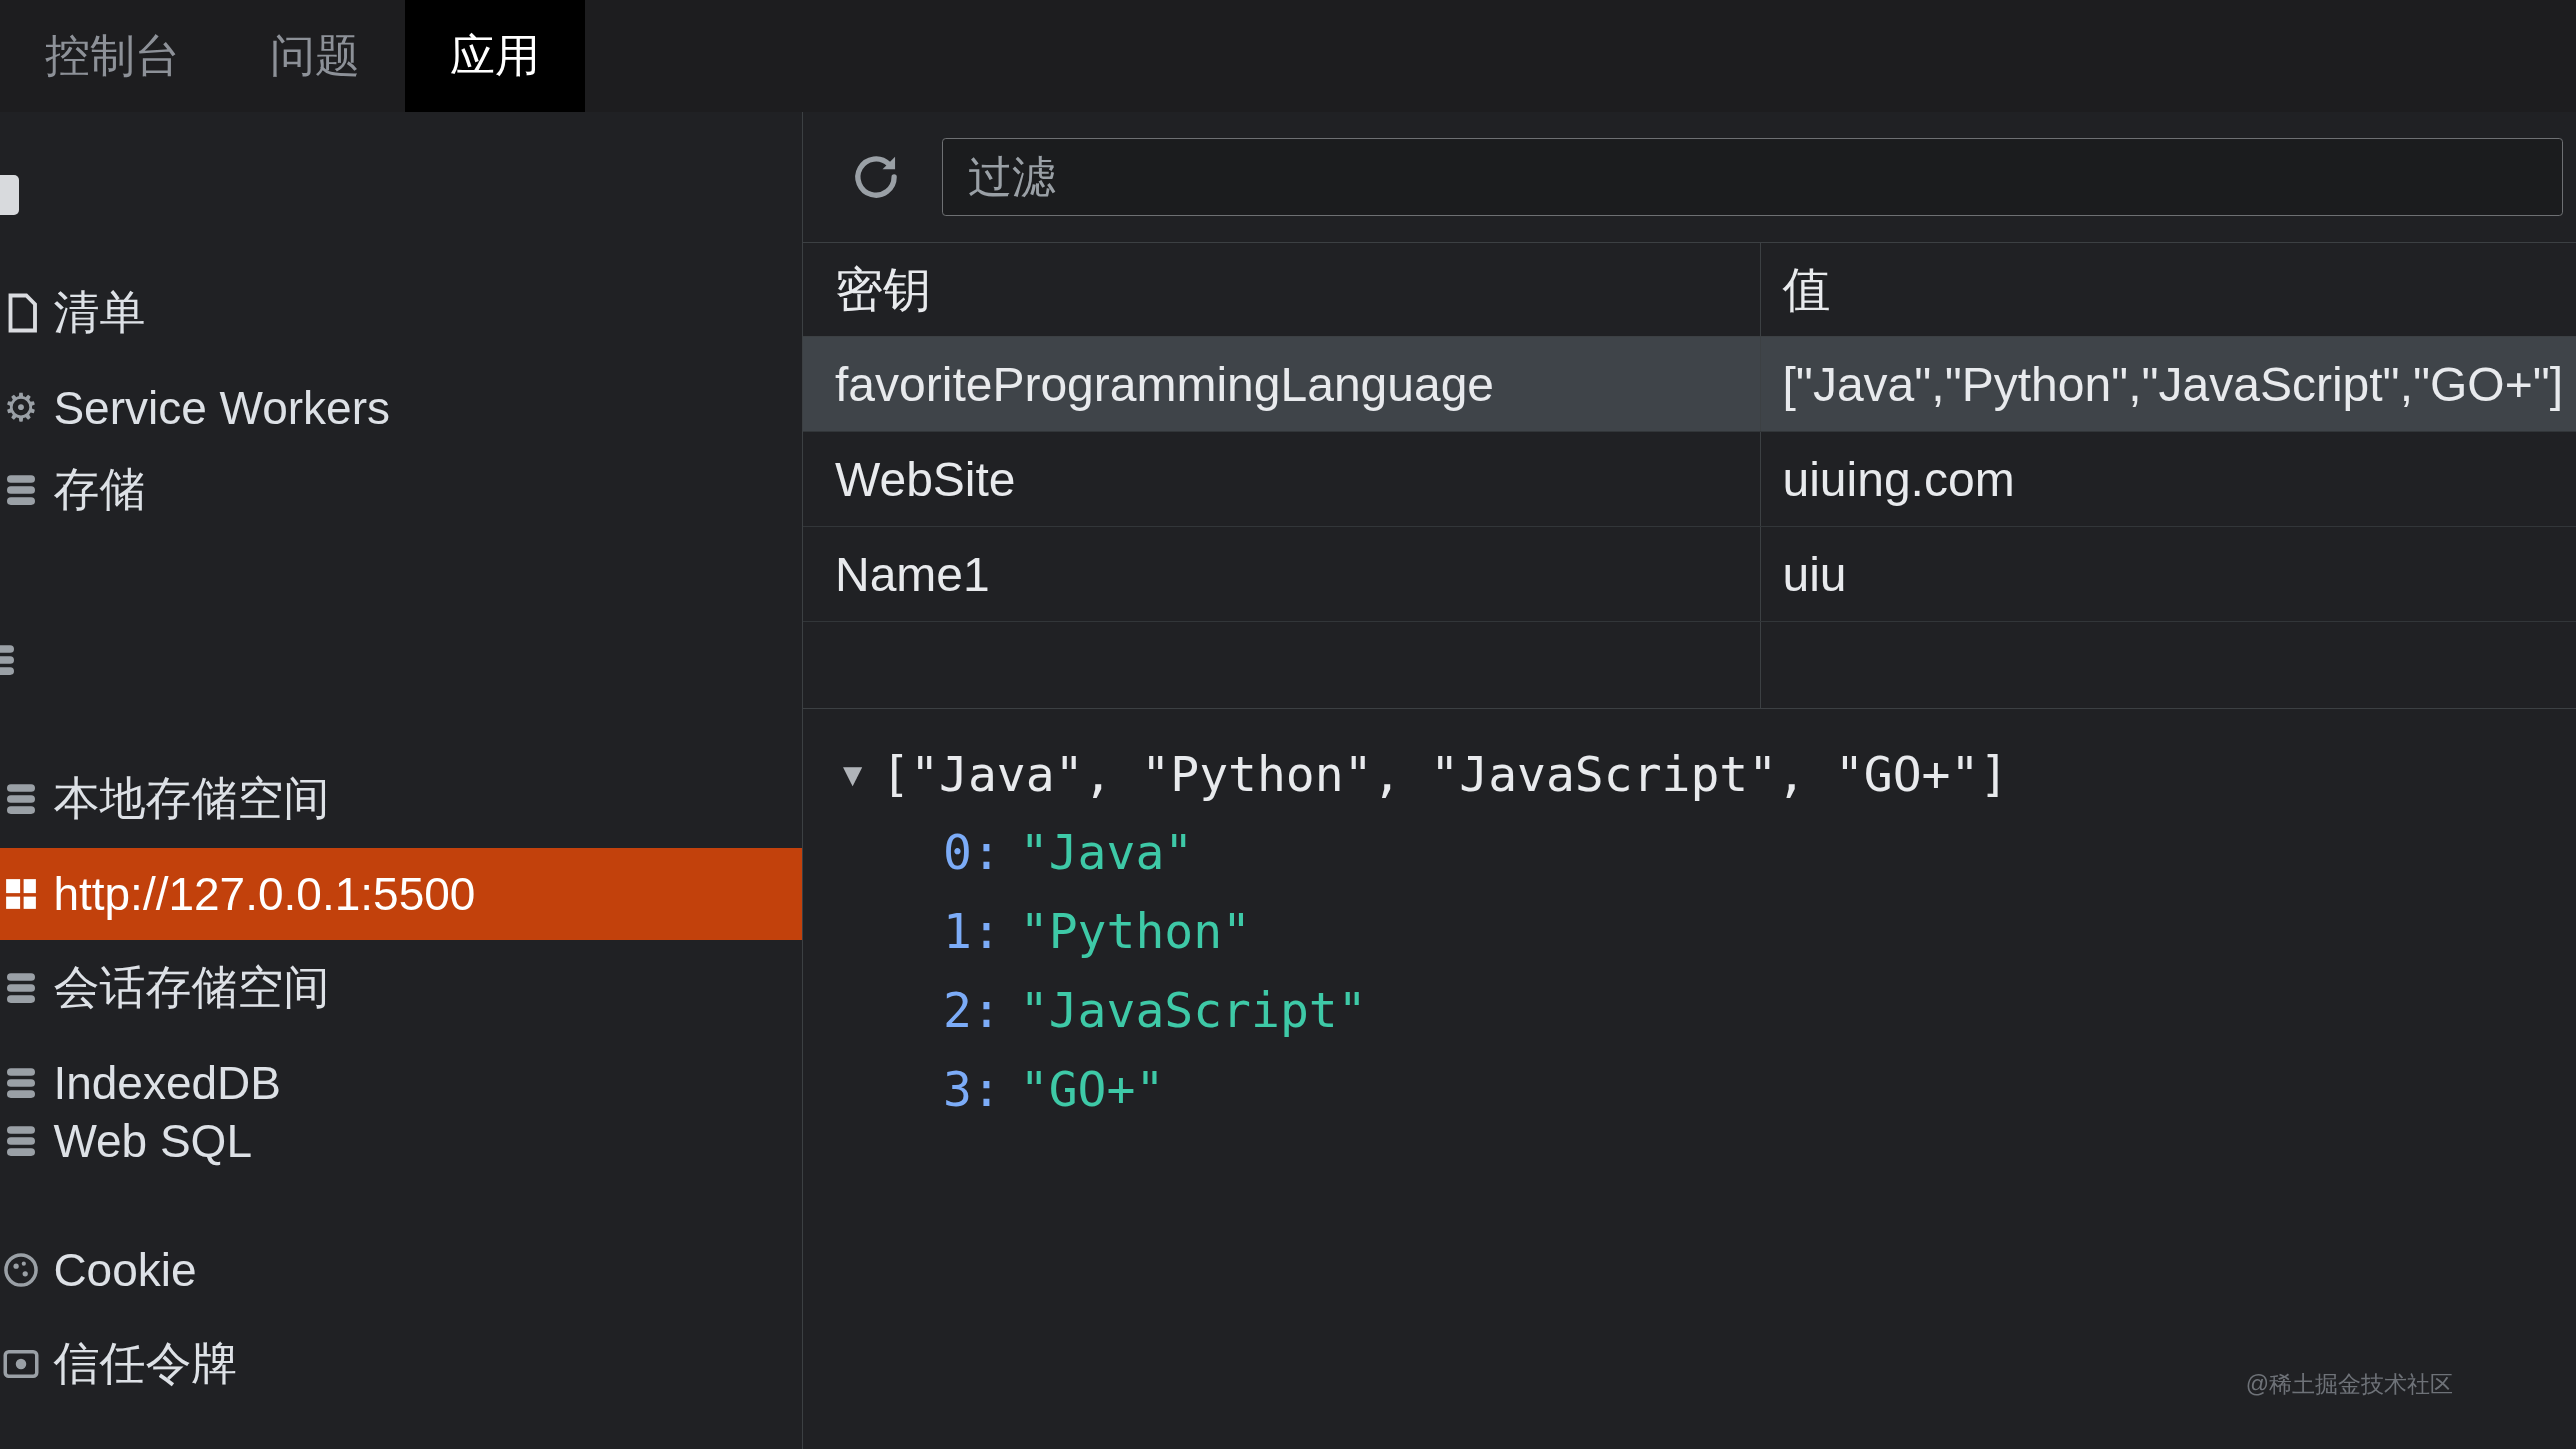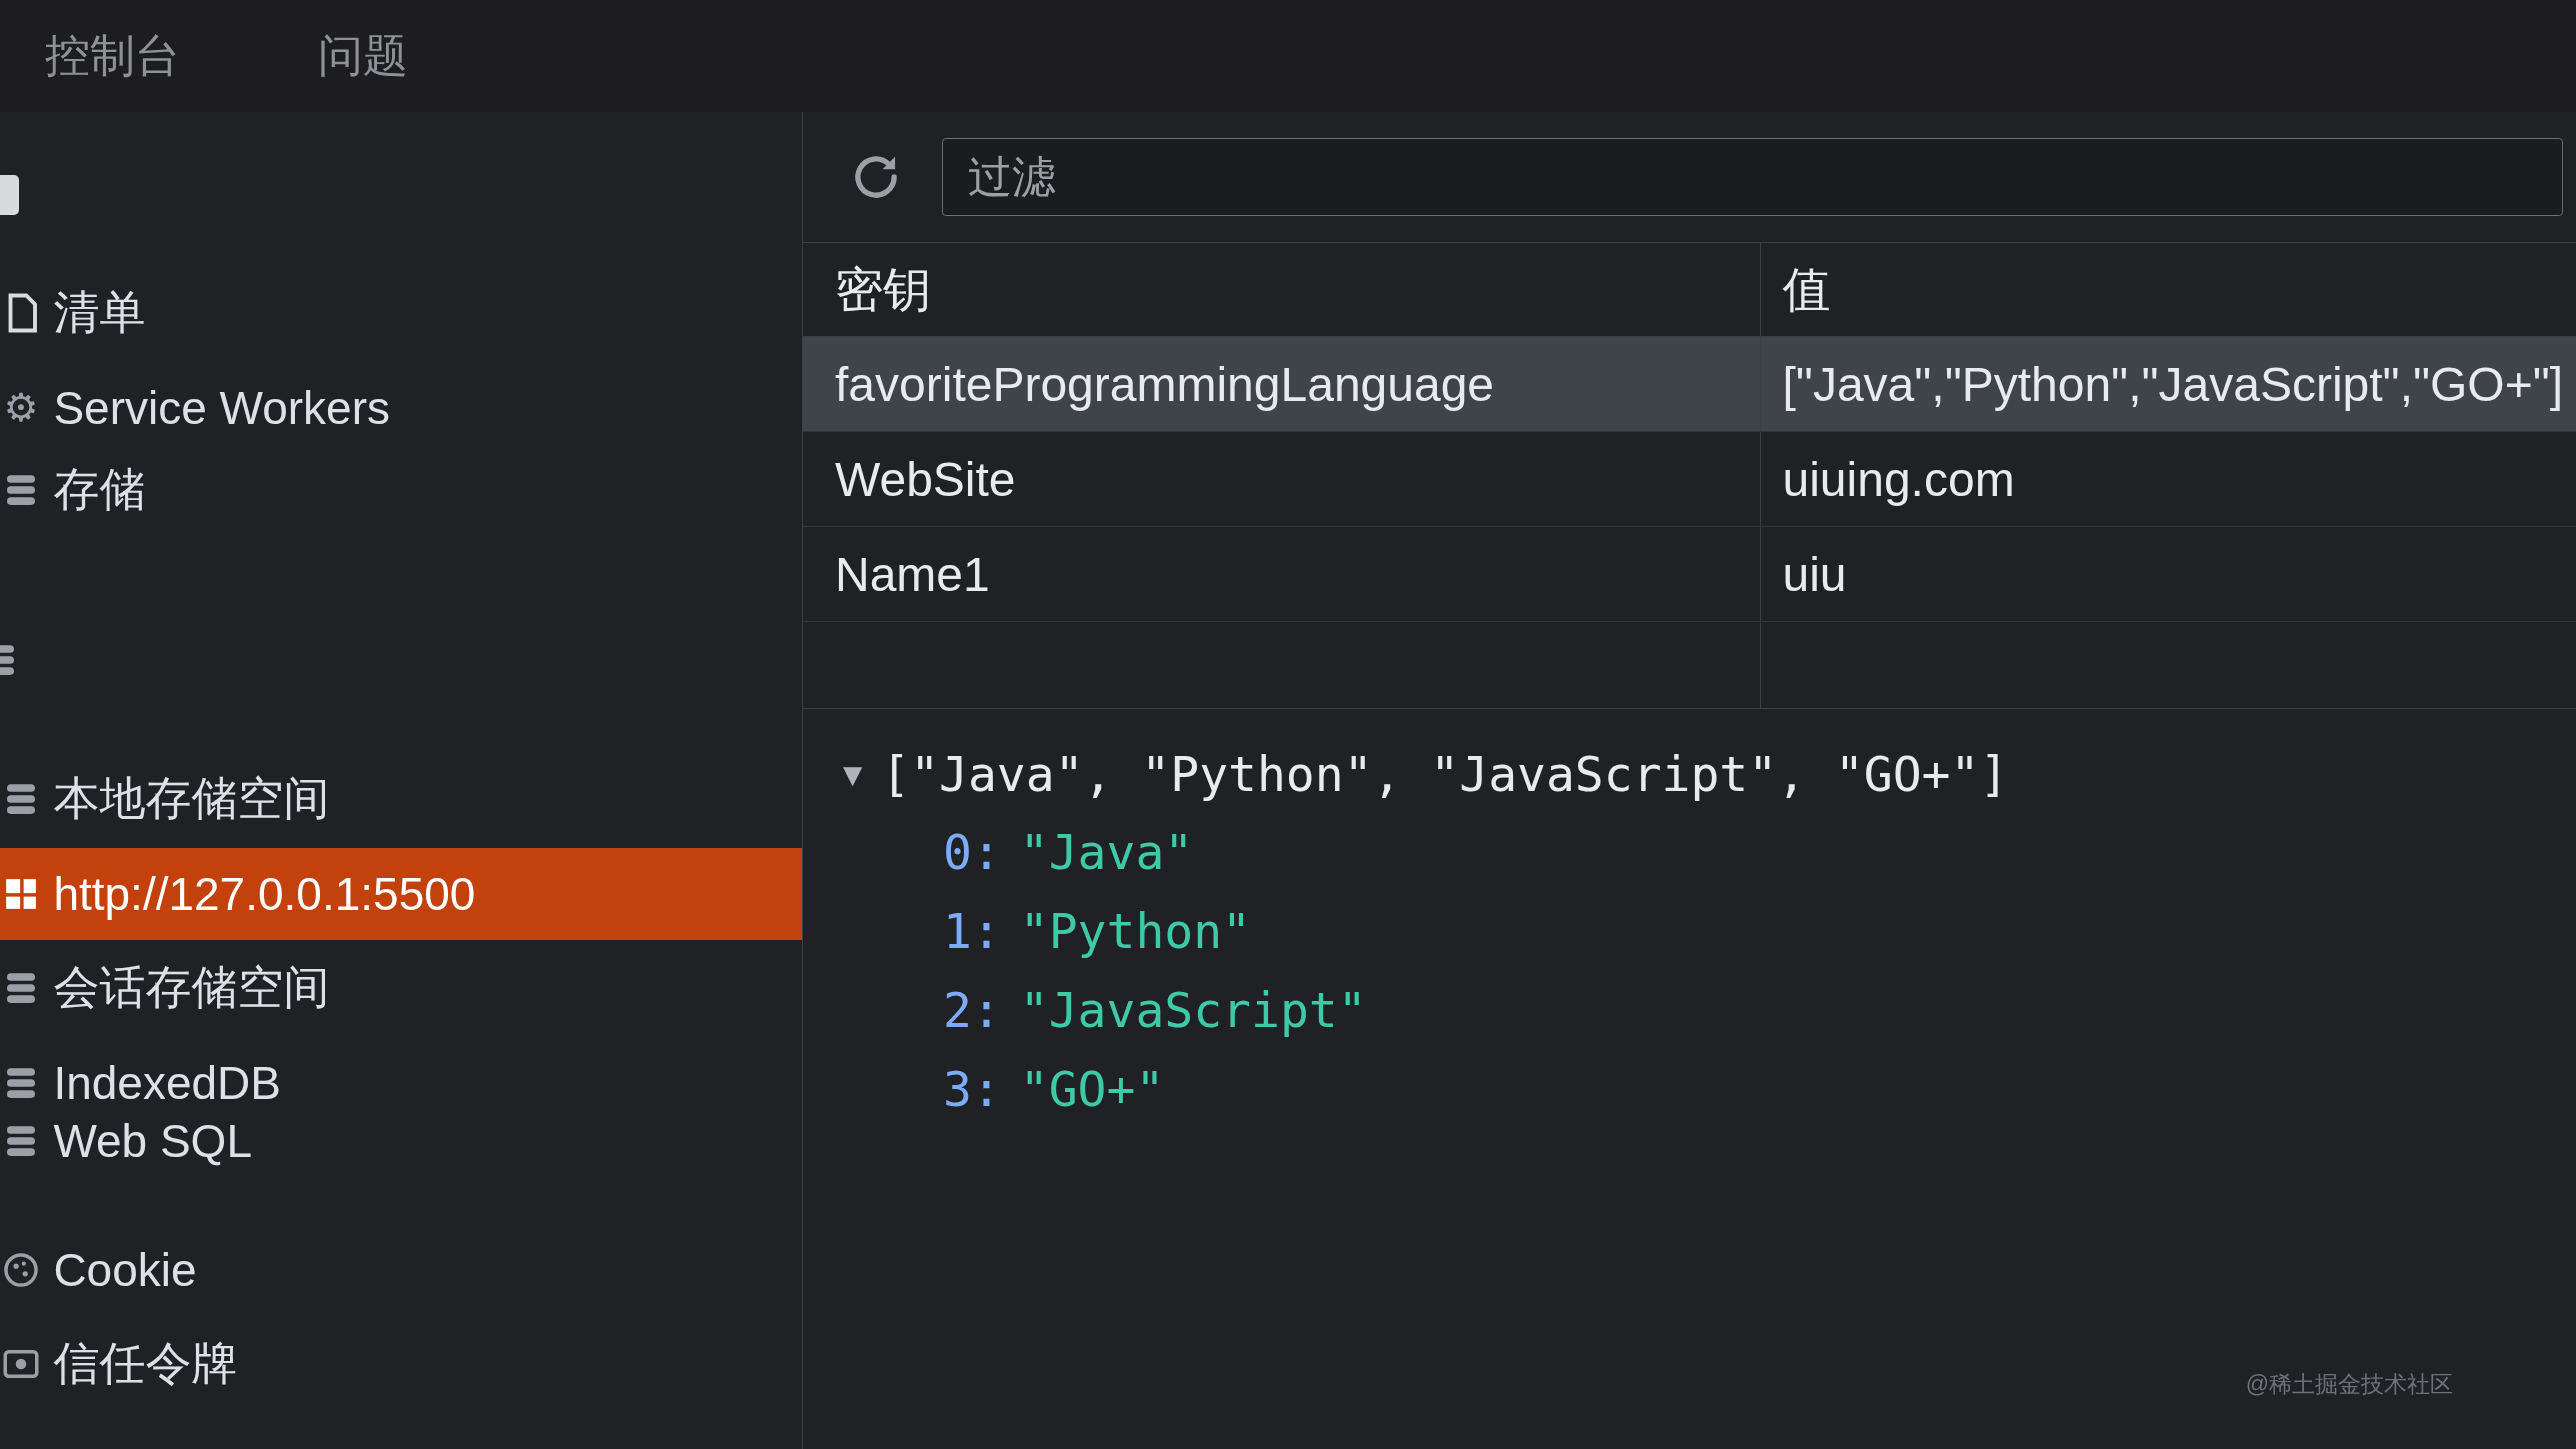--- a/index.html
+++ b/index.html
@@ -1,20 +1,20 @@
 <!DOCTYPE html>
 <html style="font-size:10px"><head>
 <meta charset="utf-8">
 <style>
   * { margin:0; padding:0; box-sizing:border-box; }
   html,body { width:2576px; height:1450px; overflow:hidden; background:#202124;
               font-family:"Liberation Sans", sans-serif; }
 
   
-  .topbar { height:112px; background:#1d1d1f; display:flex; align-items:stretch;gap:48px; }
+  .topbar { height:112px; background:#1d1d1f; display:flex; align-items:stretch; }
   .tab { display:flex; align-items:center; padding:0 45px; font-size:45px;
          color:#8d9198; cursor:default; }
   .tab.active { background:#000; color:#fff; }
 
   
   .content { display:flex; height:1338px; }
 
   
   .sidebar { width:803px; flex:none; position:relative; background:#202124;
              border-right:1.9px solid #3c4043; overflow:hidden; }
@@ -70,20 +70,21 @@
                color:#6e7278; }
 </style>
 </head>
 <body>
 
 <div>
 
   <div class="topbar">
     <div class="tab">控制台</div>
     <div class="tab">问题</div>
+    <div class="tab active">应用</div>
   </div>
 
   <div class="content">
 
     <aside class="sidebar">
 
       <div class="partial-icon" style="left:-16.4px; top:63px; width:35px; height:40px;
                   background:#d8dadd; border-radius:5px;"></div>
 
       <div class="s-item" style="top:155px">

